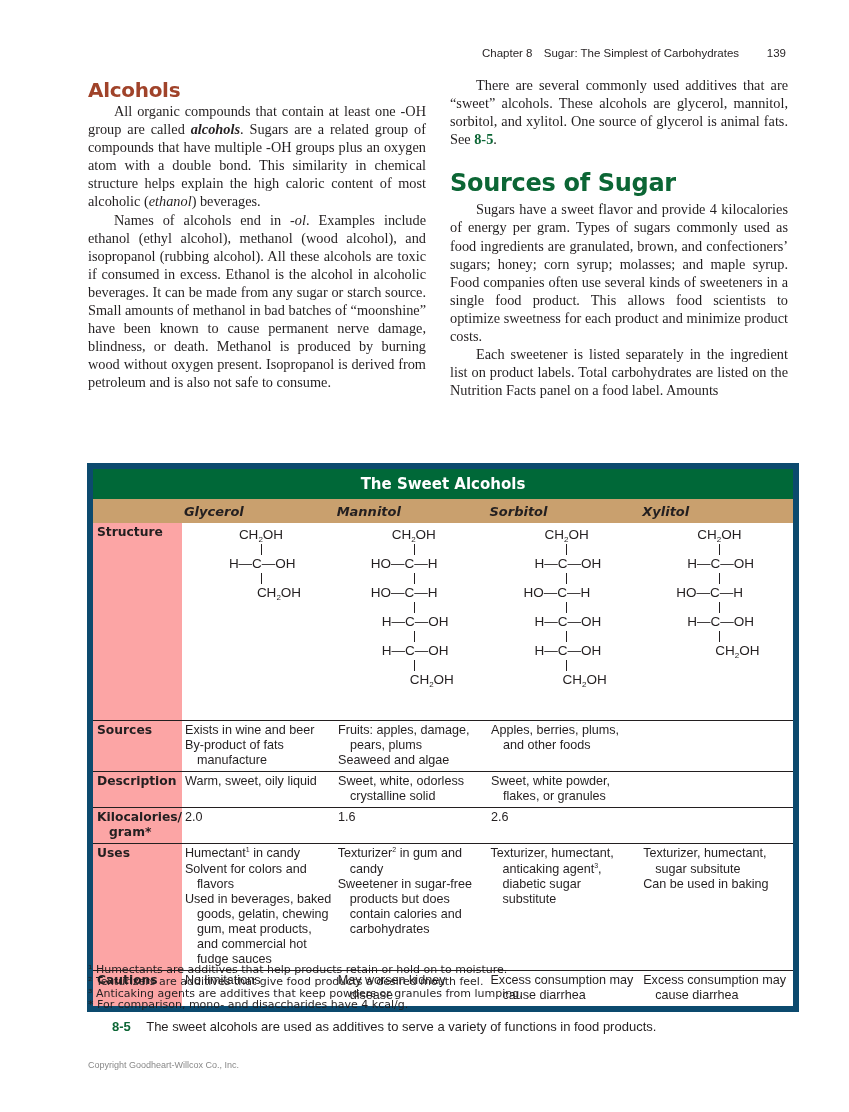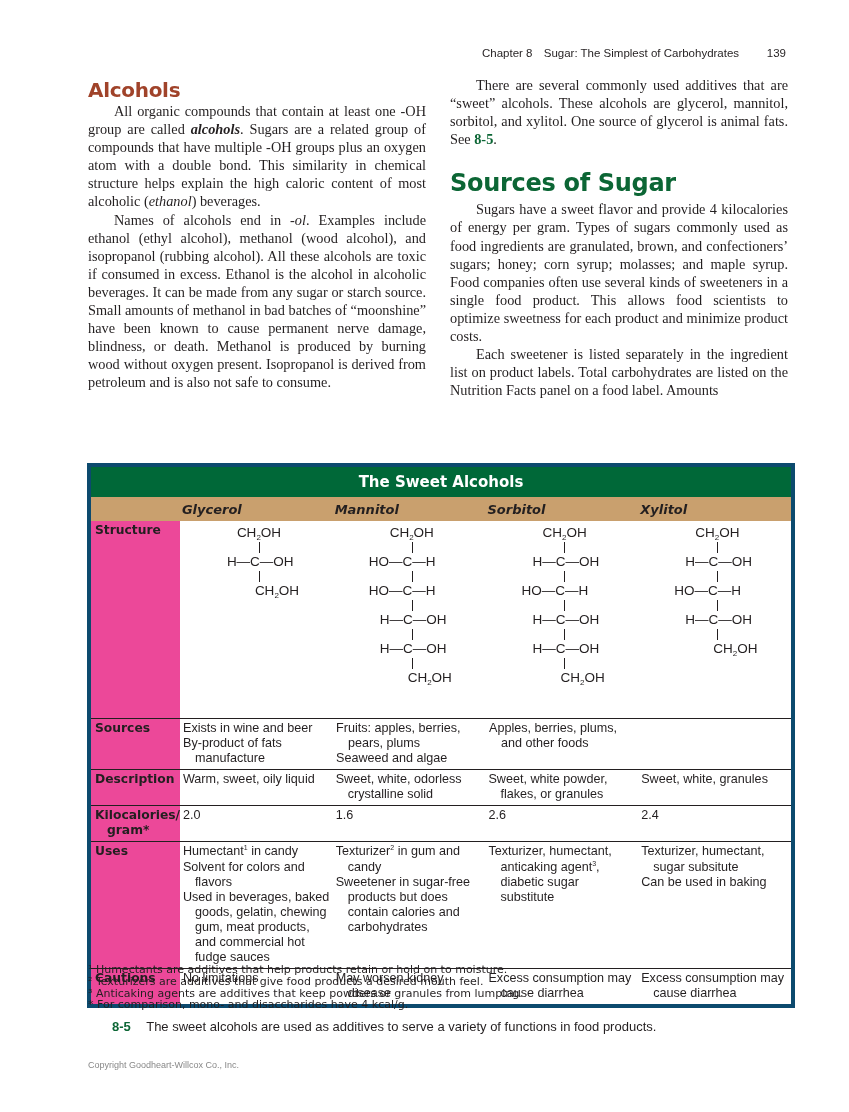--- a/index.html
+++ b/index.html
@@ -25,34 +25,34 @@
   .para {
     font-family: "Liberation Serif", serif; font-size: 14.3px; line-height: 18.1px;
     text-align: justify; margin: 0; text-indent: 26px;
   }
   .para b.em { font-style: italic; font-weight: bold; }
   .fig-ref { color: #0c6635; font-weight: bold; }
 
   
   .table-wrap {
     position: absolute; left: 87px; top: 463px; width: 700px;
-    border: 4px solid #0c4a6e; font-family: "Liberation Sans", sans-serif; font-size: 12.6px;
+    border: 6px solid #0c4a6e; font-family: "Liberation Sans", sans-serif; font-size: 12.6px;
   }
   .tbl-title {
     background: #006838; color: #fff; text-align: center; font-weight: bold;
     font-family: "DejaVu Sans", sans-serif; font-size: 15px; height: 30px; line-height: 31px;
   }
   .tbl-header { display: flex; background: #c9a06e; height: 24px; line-height: 25px; font-weight: bold;
     font-family: "DejaVu Sans", sans-serif; font-size: 13px; font-style: italic; }
   .tbl-header .c0 { width: 89px; }
   .tbl-header .hc { width: 153px; padding-left: 2px; box-sizing: border-box; }
   .tbl-row { display: flex; border-top: 1px solid #231f20; }
   .tbl-row:first-of-type { border-top: none; }
   .tbl-row .label {
-    width: 89px; background: #ec4899; font-weight: bold; padding: 2px 0 3px 4px; box-sizing: border-box;
+    width: 89px; background: #fca5a5; font-weight: bold; padding: 2px 0 3px 4px; box-sizing: border-box;
     font-family: "DejaVu Sans", sans-serif; font-size: 12.3px; line-height: 15px;
   }
   .tbl-row .cell { width: 153px; padding: 2px 0 3px 3px; box-sizing: border-box; line-height: 15.1px; color: #231f20; }
   .line { display: block; }
   .line.cont { padding-left: 12px; }
   sup { font-size: 7px; line-height: 0; }
 
   
   .struct-row { height: 197px; border-top: none; }
   .struct { position: relative; width: 153px; height: 197px; font-family: "Liberation Sans", sans-serif; font-size: 13.5px; }
@@ -155,21 +155,21 @@
   <div class="tbl-row">
         <div class="label">
           <span class="line">Sources</span>
         </div>
         <div class="cell">
           <span class="line">Exists in wine and beer</span>
           <span class="line">By-product of fats</span>
           <span class="line cont">manufacture</span>
         </div>
         <div class="cell">
-          <span class="line">Fruits: apples, berries,</span>
+          <span class="line">Fruits: apples, damage,</span>
           <span class="line cont">pears, plums</span>
           <span class="line">Seaweed and algae</span>
         </div>
         <div class="cell">
           <span class="line">Apples, berries, plums,</span>
           <span class="line cont">and other foods</span>
         </div>
       </div>
       <div class="tbl-row">
         <div class="label">
@@ -179,40 +179,34 @@
           <span class="line">Warm, sweet, oily liquid</span>
         </div>
         <div class="cell">
           <span class="line">Sweet, white, odorless</span>
           <span class="line cont">crystalline solid</span>
         </div>
         <div class="cell">
           <span class="line">Sweet, white powder,</span>
           <span class="line cont">flakes, or granules</span>
         </div>
-        <div class="cell">
-          <span class="line">Sweet, white, granules</span>
-        </div>
       </div>
       <div class="tbl-row">
         <div class="label">
           <span class="line">Kilocalories/</span>
           <span class="line cont">gram*</span>
         </div>
         <div class="cell">
           <span class="line">2.0</span>
         </div>
         <div class="cell">
           <span class="line">1.6</span>
         </div>
         <div class="cell">
           <span class="line">2.6</span>
-        </div>
-        <div class="cell">
-          <span class="line">2.4</span>
         </div>
       </div>
       <div class="tbl-row">
         <div class="label">
           <span class="line">Uses</span>
         </div>
         <div class="cell">
           <span class="line">Humectant<sup>1</sup> in candy</span>
           <span class="line">Solvent for colors and</span>
           <span class="line cont">flavors</span>

